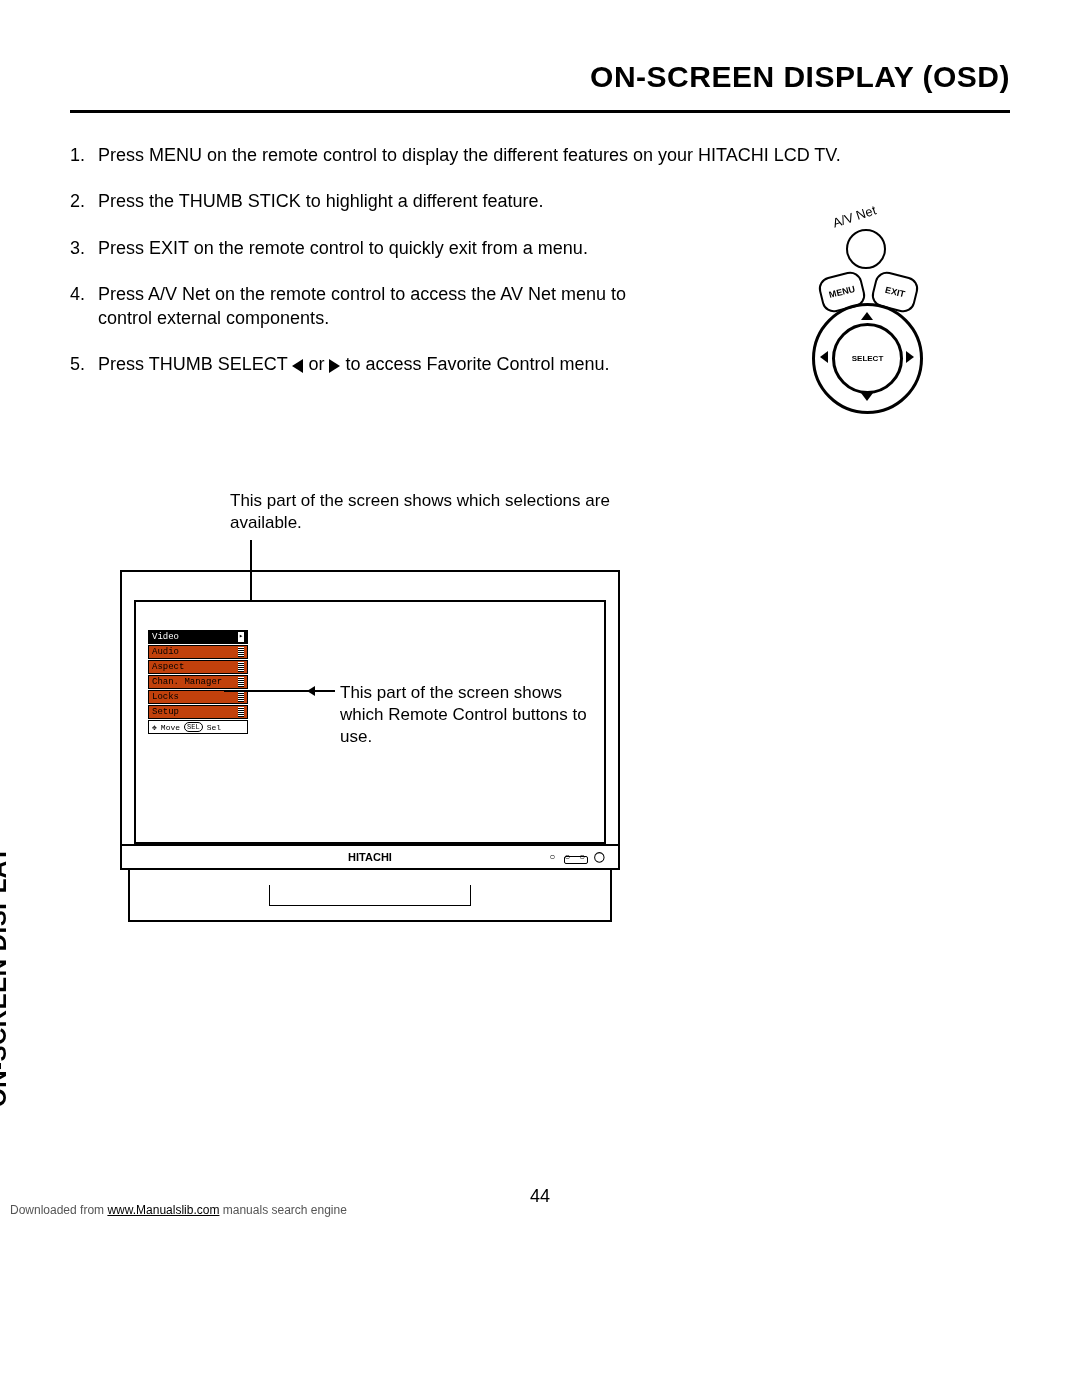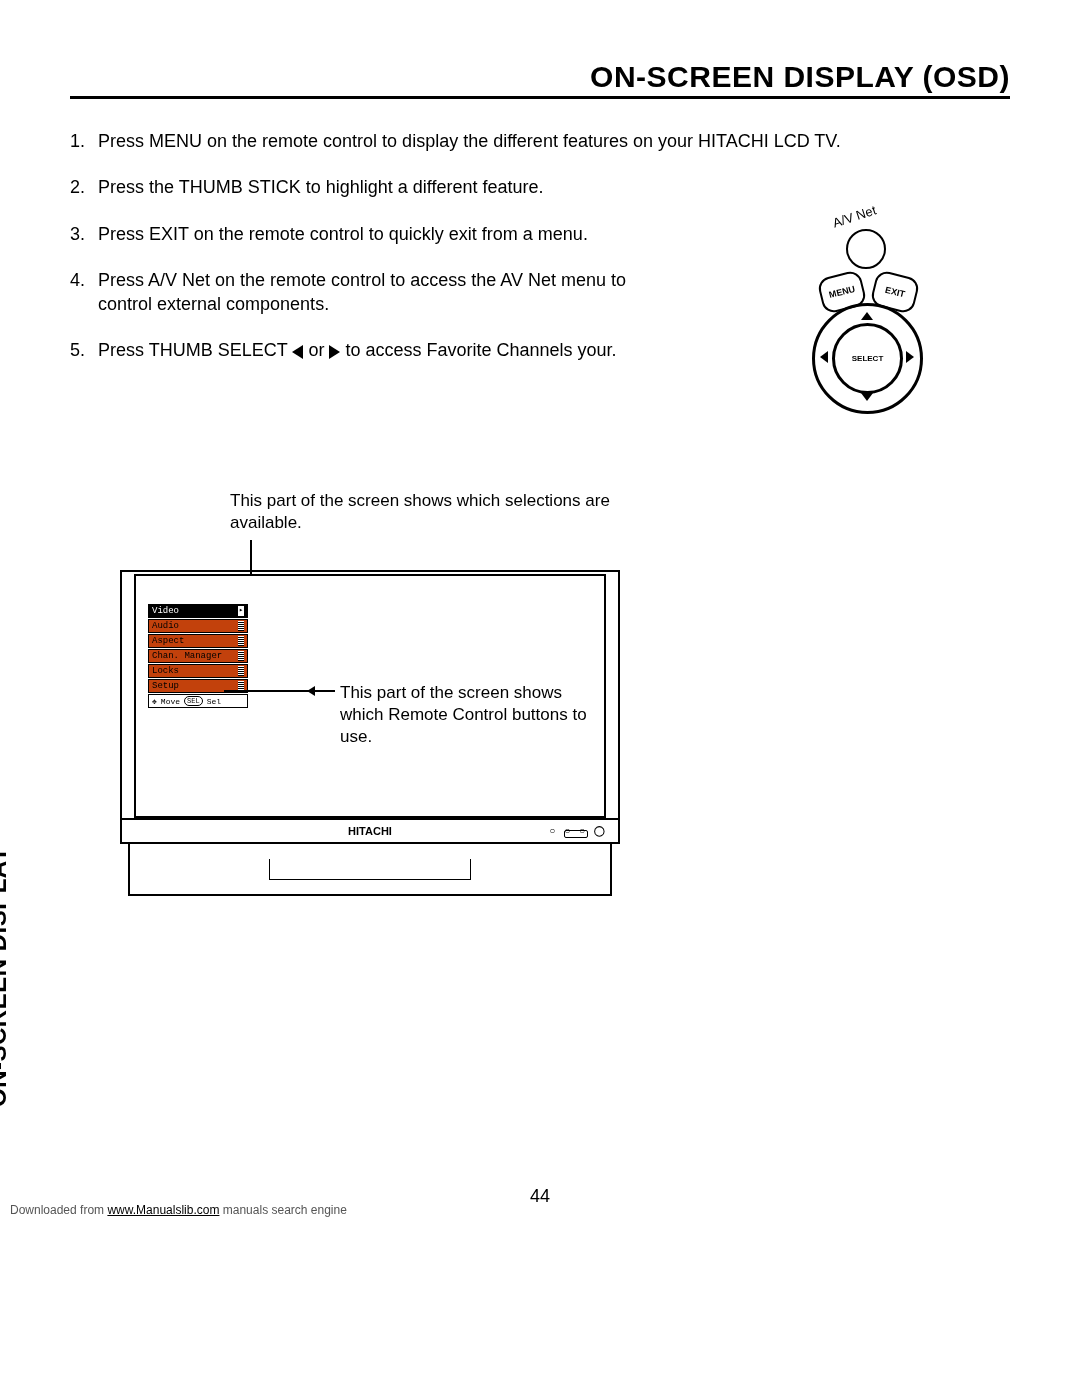--- a/index.html
+++ b/index.html
@@ -1,18 +1,18 @@
 <!DOCTYPE html>
 <html><head>
 <meta charset="utf-8">
 <style>
   html,body{margin:0;padding:0;background:#fff;font-family:Arial,Helvetica,sans-serif;color:#000}
   .page{width:1080px;height:1397px;position:relative;box-sizing:border-box}
   .content{position:absolute;left:70px;top:60px;right:70px}
-  .header{border-bottom:3px solid #000;text-align:right;padding-bottom:2px;margin-bottom:30px}
+  .header{border-bottom:3px solid #000;text-align:right;padding-bottom:16px;margin-bottom:30px}
   .header h1{margin:0;font-size:30px;font-weight:900;letter-spacing:.5px}
   ol.steps{margin:0;padding-left:0;list-style:none;font-size:18px;line-height:1.35}
   ol.steps li{margin:0 0 22px 0;display:flex}
   ol.steps li .num{width:28px;flex:0 0 28px}
   ol.steps li .txt{flex:1}
   .step-narrow .txt{max-width:530px}
   .triangle-left{display:inline-block;width:0;height:0;border-top:7px solid transparent;border-bottom:7px solid transparent;border-right:11px solid #000;vertical-align:middle}
   .triangle-right{display:inline-block;width:0;height:0;border-top:7px solid transparent;border-bottom:7px solid transparent;border-left:11px solid #000;vertical-align:middle}
   
   .remote{position:absolute;right:90px;top:205px;width:180px;height:200px}
@@ -25,21 +25,21 @@
   .arr-up{position:absolute;left:51px;top:107px;width:0;height:0;border-left:6px solid transparent;border-right:6px solid transparent;border-bottom:8px solid #000}
   .arr-down{position:absolute;left:51px;top:188px;width:0;height:0;border-left:6px solid transparent;border-right:6px solid transparent;border-top:8px solid #000}
   .arr-l{position:absolute;left:10px;top:146px;width:0;height:0;border-top:6px solid transparent;border-bottom:6px solid transparent;border-right:8px solid #000}
   .arr-r{position:absolute;left:96px;top:146px;width:0;height:0;border-top:6px solid transparent;border-bottom:6px solid transparent;border-left:8px solid #000}
   
   .fig{position:absolute;left:100px;top:490px;width:580px}
   .callout1{position:absolute;left:130px;top:0;font-size:17px;line-height:1.3}
   .arrow1{position:absolute;left:150px;top:50px;width:2px;height:70px;background:#000}
   .arrow1:after{content:"";position:absolute;left:-5px;bottom:-2px;width:0;height:0;border-left:6px solid transparent;border-right:6px solid transparent;border-top:10px solid #000}
   .tv{position:absolute;left:20px;top:80px;width:500px}
-  .bezel{border:2px solid #000;padding:2px 12px 0 12px}
+  .bezel{border:2px solid #000;padding:28px 12px 0 12px}
   .screen{border:2px solid #000;height:240px;position:relative;background:#fff}
   .menu-ui{position:absolute;left:12px;top:28px;width:100px}
   .menu-ui .item{border:1px solid #000;font-family:"Courier New",monospace;font-size:9px;padding:1px 3px;margin-bottom:1px;background:#c2410c;display:flex;align-items:center;justify-content:space-between}
   .menu-ui .item .shade{width:6px;height:10px;background:repeating-linear-gradient(0deg,#000 0 1px,#fff 1px 2px)}
   .menu-ui .item.sel{background:#000;color:#fff}
   .menu-ui .item.sel .shade{background:#fff;color:#000;font-size:7px;text-align:center}
   .menu-ui .hint{border:1px solid #000;font-family:"Courier New",monospace;font-size:8px;padding:1px 3px;background:#fff;display:flex;gap:4px;align-items:center}
   .hint .stick{font-weight:900}
   .hint .sel{border:1px solid #000;border-radius:6px;padding:0 2px;font-size:7px}
   .callout2{position:absolute;left:240px;top:192px;font-size:17px;line-height:1.3;width:260px}
@@ -79,21 +79,21 @@
           <span class="num">3.</span>
           <span class="txt">Press EXIT on the remote control to quickly exit from a menu.</span>
         </li>
       <li class="step-narrow">
           <span class="num">4.</span>
           <span class="txt">Press A/V Net on the remote control to access the AV Net menu to control external components.</span>
         </li>
       <li>
           <span class="num">5.</span>
         <span class="txt">
-          <span>Press THUMB SELECT </span><span class="triangle-left"></span><span> or </span><span class="triangle-right"></span><span> to access Favorite Channels your.</span>
+          <span>Press THUMB SELECT </span><span class="triangle-left"></span><span> or </span><span class="triangle-right"></span><span> to access Favorite Control menu.</span>
         </span>
       </li>
     </ol>
   </div>
 
   <div class="remote">
     <div class="avnet">A/V Net</div>
     <div class="avnet-circ"></div>
     <div class="menu-btn">MENU</div>
     <div class="exit-btn">EXIT</div>

